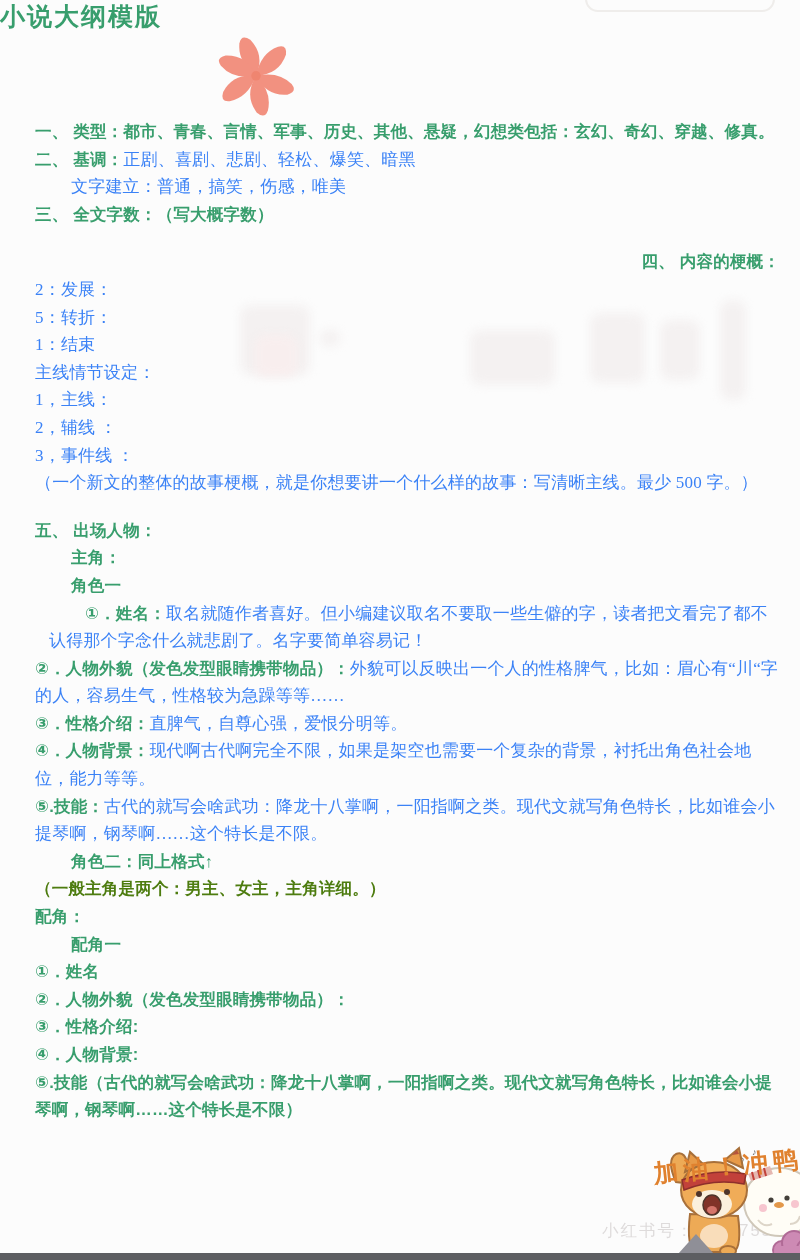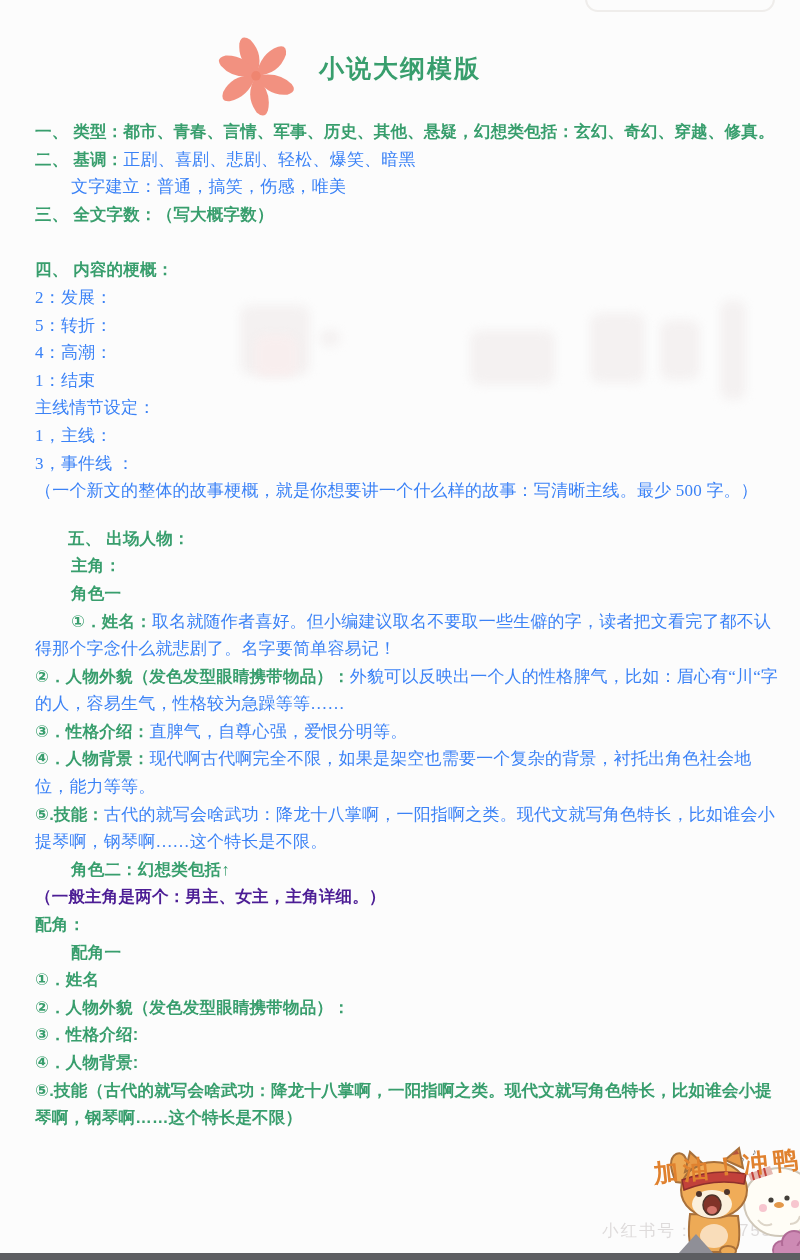--- a/index.html
+++ b/index.html
@@ -5,40 +5,40 @@
   html,body{margin:0;padding:0;}
   body{
     width:800px;height:1260px;position:relative;overflow:hidden;
     background:#fcfcfc;
     font-family:"Liberation Serif","DejaVu Serif",serif;
   }
   
   .header{position:relative;height:118px;}
   .flower{position:absolute;left:218px;top:30px;width:76px;height:86px;}
   .page-title{
-    padding-top:52px;text-align:center;
+    
     font-size:25px;font-weight:bold;color:#389e6d;letter-spacing:2px;
     font-family:"Liberation Sans","DejaVu Sans",sans-serif;
   }
   
   .top-remnant{
     position:absolute;left:585px;top:-16px;width:186px;height:24px;
     border:2px solid #efedeb;border-radius:13px;background:transparent;
   }
   
   .doc{position:relative;z-index:2;margin:0 20px 0 35px;}
   .ln{margin:0;font-size:17px;line-height:27.6px;color:#3c3c3c;letter-spacing:.2px;}
   .sg{color:#389e6d;font-weight:bold;font-family:"Liberation Sans","DejaVu Sans",sans-serif;font-size:16.5px;}
   .sd{color:#3b82f6;}
-  .sr{color:#4c1d95;font-weight:bold;font-family:"Liberation Sans","DejaVu Sans",sans-serif;font-size:16.5px;}
+  .sr{color:#4d7c0f;font-weight:bold;font-family:"Liberation Sans","DejaVu Sans",sans-serif;font-size:16.5px;}
   .hang{padding-left:36px;text-indent:-36px;}
   .ind{padding-left:36px;}
-  .fi{text-indent:36px;}
-  .gap1{margin-top:28px;}
-  .gap2{margin-top:20px;margin-left:33px;}
+  .fi{text-indent:36px;margin-left:14px;}
+  .gap1{margin-top:20px;text-align:right;}
+  .gap2{margin-top:20px;}
   
   .center-wm{position:absolute;left:200px;top:295px;width:560px;height:170px;z-index:1;}
   .wm-blob{position:absolute;background:#f4f1f1;border-radius:10px;filter:blur(5px);}
   .wm-b1{left:40px;top:10px;width:70px;height:70px;}
   .wm-b2{left:55px;top:40px;width:42px;height:42px;background:#f8eeee;}
   .wm-b3{left:120px;top:35px;width:20px;height:16px;}
   .wm-b4{left:270px;top:35px;width:85px;height:55px;}
   .wm-b5{left:390px;top:18px;width:55px;height:70px;}
   .wm-b6{left:460px;top:25px;width:40px;height:60px;}
   .wm-b7{left:520px;top:5px;width:26px;height:100px;}
@@ -91,35 +91,35 @@
 </div>
 
 <div class="doc" id="doc">
     <p class="ln hang"><span class="sg">一、 类型：都市、青春、言情、军事、历史、其他、悬疑，幻想类包括：玄幻、奇幻、穿越、修真。</span></p>
     <p class="ln hang"><span class="sg">二、 基调：</span><span class="sd">正剧、喜剧、悲剧、轻松、爆笑、暗黑</span></p>
     <p class="ln ind"><span class="sd">文字建立：普通，搞笑，伤感，唯美</span></p>
     <p class="ln hang"><span class="sg">三、 全文字数：（写大概字数）</span></p>
     <p class="ln gap1"><span class="sg">四、 内容的梗概：</span></p>
     <p class="ln"><span class="sd">2：发展：</span></p>
     <p class="ln"><span class="sd">5：转折：</span></p>
-    <p class="ln"><span class="sd">4：高潮：</span></p>
     <p class="ln"><span class="sd">1：结束</span></p>
     <p class="ln"><span class="sd">主线情节设定：</span></p>
     <p class="ln"><span class="sd">1，主线：</span></p>
+    <p class="ln"><span class="sd">2，辅线 ：</span></p>
     <p class="ln"><span class="sd">3，事件线 ：</span></p>
     <p class="ln"><span class="sd">（一个新文的整体的故事梗概，就是你想要讲一个什么样的故事：写清晰主线。最少 500 字。）</span></p>
     <p class="ln gap2"><span class="sg">五、 出场人物：</span></p>
     <p class="ln ind"><span class="sg">主角：</span></p>
     <p class="ln ind"><span class="sg">角色一</span></p>
     <p class="ln fi"><span class="sg">①．姓名：</span><span class="sd">取名就随作者喜好。但小编建议取名不要取一些生僻的字，读者把文看完了都不认得那个字念什么就悲剧了。名字要简单容易记！</span></p>
     <p class="ln"><span class="sg">②．人物外貌（发色发型眼睛携带物品）：</span><span class="sd">外貌可以反映出一个人的性格脾气，比如：眉心有“川“字的人，容易生气，性格较为急躁等等……</span></p>
     <p class="ln"><span class="sg">③．性格介绍：</span><span class="sd">直脾气，自尊心强，爱恨分明等。</span></p>
     <p class="ln"><span class="sg">④．人物背景：</span><span class="sd">现代啊古代啊完全不限，如果是架空也需要一个复杂的背景，衬托出角色社会地位，能力等等。</span></p>
     <p class="ln"><span class="sg">⑤.技能：</span><span class="sd">古代的就写会啥武功：降龙十八掌啊，一阳指啊之类。现代文就写角色特长，比如谁会小提琴啊，钢琴啊……这个特长是不限。</span></p>
-    <p class="ln ind"><span class="sg">角色二：幻想类包括↑</span></p>
+    <p class="ln ind"><span class="sg">角色二：同上格式↑</span></p>
     <p class="ln"><span class="sr">（一般主角是两个：男主、女主，主角详细。）</span></p>
     <p class="ln"><span class="sg">配角：</span></p>
     <p class="ln ind"><span class="sg">配角一</span></p>
     <p class="ln"><span class="sg">①．姓名</span></p>
     <p class="ln"><span class="sg">②．人物外貌（发色发型眼睛携带物品）：</span></p>
     <p class="ln"><span class="sg">③．性格介绍:</span></p>
     <p class="ln"><span class="sg">④．人物背景:</span></p>
     <p class="ln"><span class="sg">⑤.技能（古代的就写会啥武功：降龙十八掌啊，一阳指啊之类。现代文就写角色特长，比如谁会小提琴啊，钢琴啊……这个特长是不限）</span></p>
   </div>
 

